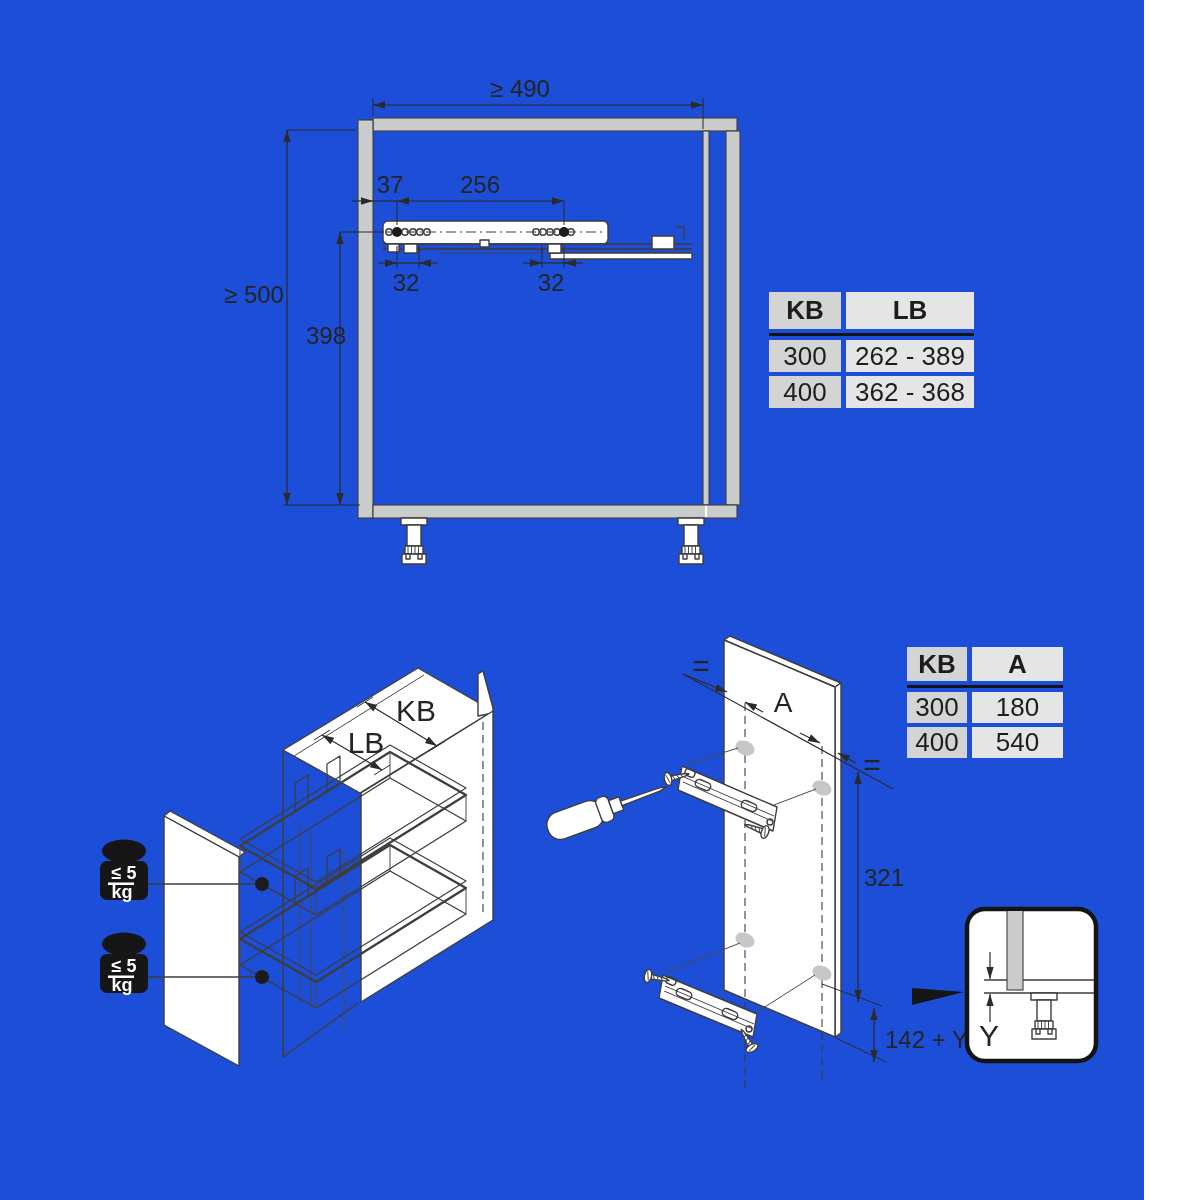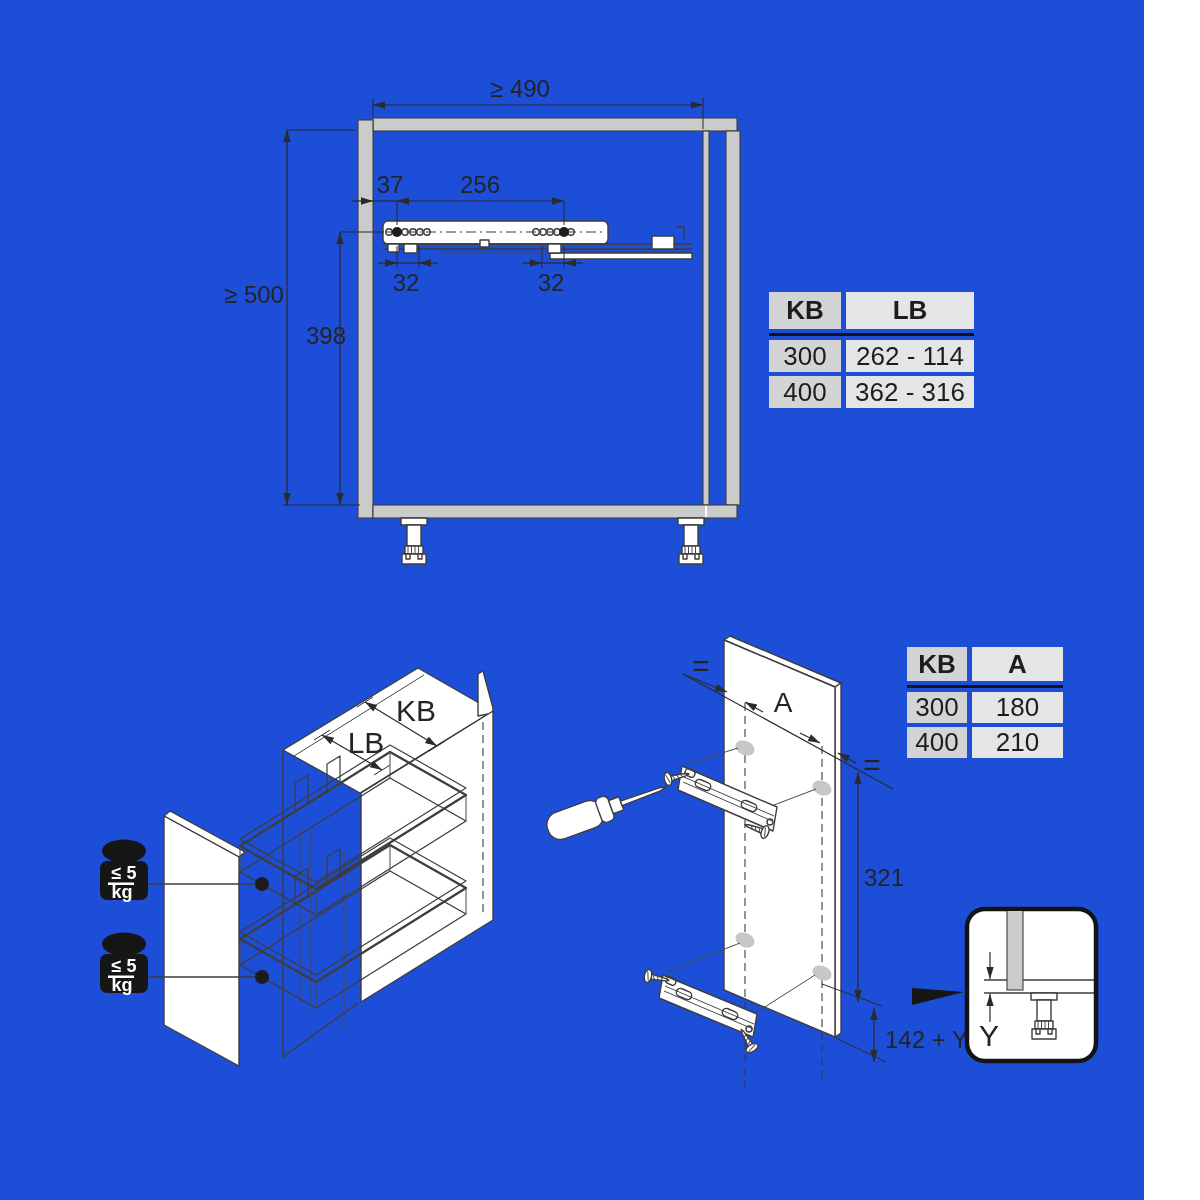--- a/index.html
+++ b/index.html
@@ -307,40 +307,40 @@
 
 <div class="tbl tbl1" style="left:769px;top:292px;">
   <div class="trow thead">
     <div class="tcell c1">KB</div>
     <div class="tcell c2">LB</div>
   </div>
   <div class="hline"></div>
   <div class="tbody" style="display:flex;flex-direction:column;gap:4px;">
     <div class="trow">
       <div class="tcell c1">300</div>
-      <div class="tcell c2">262 - 114</div>
+      <div class="tcell c2">262 - 389</div>
     </div>
     <div class="trow">
       <div class="tcell c1">400</div>
-      <div class="tcell c2">362 - 316</div>
+      <div class="tcell c2">362 - 368</div>
     </div>
   </div>
 </div>
 
 <div class="tbl tbl2" style="left:907px;top:647px;">
   <div class="trow thead">
     <div class="tcell c1">KB</div>
     <div class="tcell c2">A</div>
   </div>
   <div class="hline"></div>
   <div class="tbody" style="display:flex;flex-direction:column;gap:4px;">
     <div class="trow">
       <div class="tcell c1">300</div>
       <div class="tcell c2">180</div>
     </div>
     <div class="trow">
       <div class="tcell c1">400</div>
-      <div class="tcell c2">210</div>
+      <div class="tcell c2">540</div>
     </div>
   </div>
 </div>
 
 </div>
 
 </body></html>

